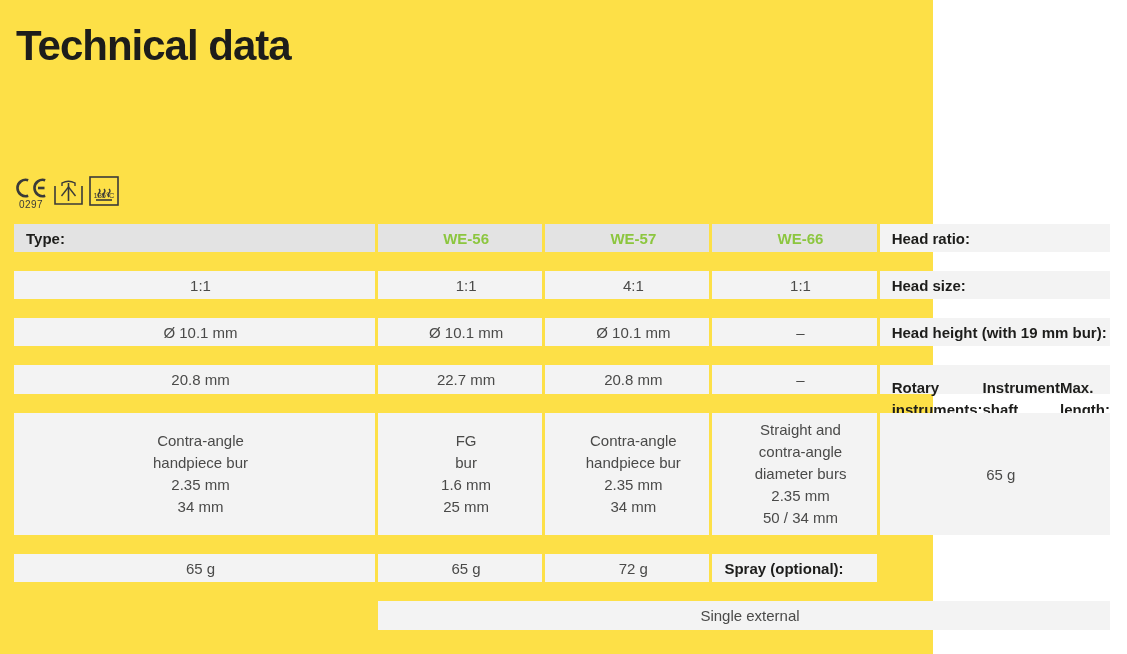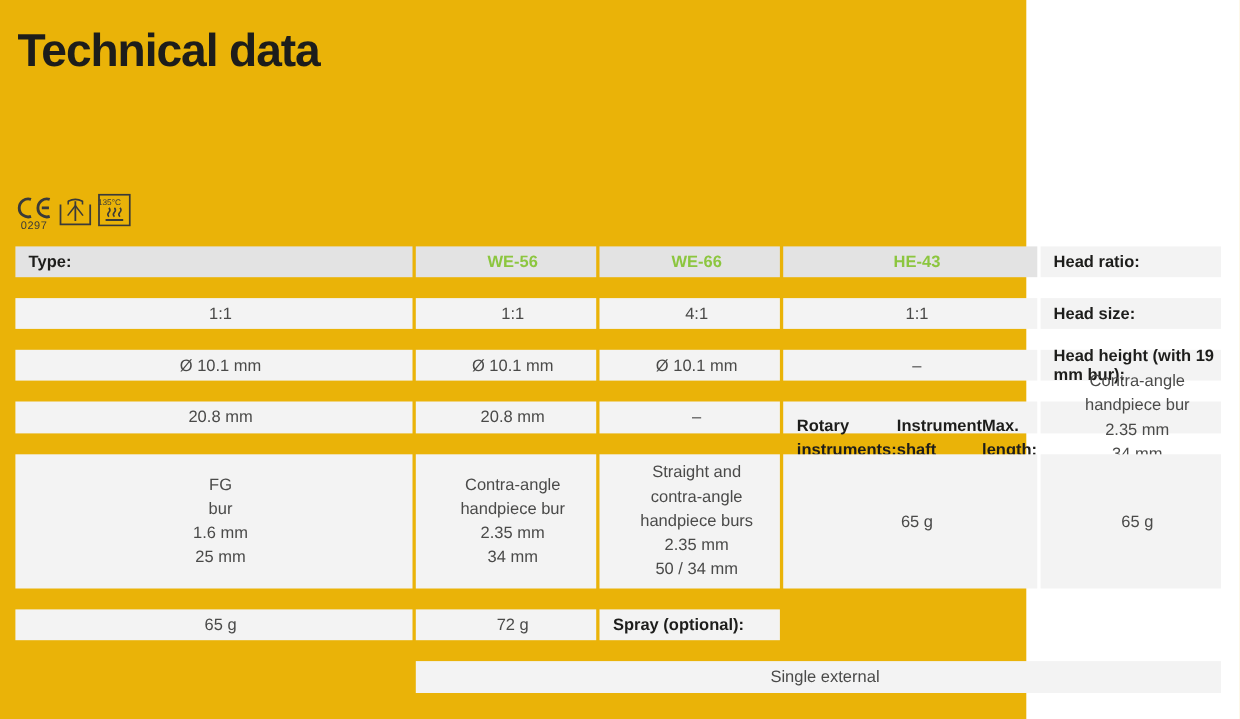--- a/index.html
+++ b/index.html
@@ -1,27 +1,27 @@
 <!DOCTYPE html>
 <html><head>
 <meta charset="utf-8">
 <style>
   * { margin:0; padding:0; box-sizing:border-box; }
   html,body { width:1127px; height:654px; background:#ffffff;
               font-family:"Liberation Sans", sans-serif; overflow:hidden; }
-  .page { position:relative; width:933px; height:654px; background:#eab308; }
+  .page { position:relative; width:933px; height:654px; background:#fde047; }
 
   .title { position:absolute; left:16px; top:22px; font-size:42px; font-weight:bold;
            color:#1d1d1b; letter-spacing:-1px; }
 
   .certs { position:absolute; left:14px; top:176px; display:flex; align-items:flex-end; gap:5px; }
   .ce-block { display:flex; flex-direction:column; align-items:center; margin-right:0; }
   .ce-number { font-size:10px; color:#3a3a39; letter-spacing:0.5px; line-height:10px; margin-top:1px; }
   .sym-box { position:relative; }
-  .steril-label { position:absolute; top:4px; left:0; right:0; 
+  .steril-label { position:absolute; top:16px; left:0; right:0; text-align:center;
                   font-size:7.5px; color:#3a3a39; line-height:8px; }
 
   .tg { position:absolute; left:14px; top:224px; width:1096px;
         display:grid;
         grid-template-columns:361px 1fr 1fr 1fr 1fr;
         grid-template-rows:28px 28px 28px 29px 122px 28px 29px;
         gap:19px 3px; }
   .cell  { background:#f3f3f3; display:flex; align-items:center; justify-content:center;
            font-size:15px; color:#4a4a49;padding-left:12px; }
   .hcell { background:#e3e3e3; font-weight:bold; color:#8cc63f; }
@@ -68,37 +68,38 @@
         <line x1="7" y1="24" x2="23" y2="24" stroke="#3a3a39" stroke-width="1.6"></line>
       </svg>
       <span class="steril-label">135°C</span>
     </div>
   </div>
 
   <div class="tg">
 
     <div class="cell hcell lab">Type:</div>
     <div class="cell hcell">WE-56</div>
+    <div class="cell hcell">WE-57</div>
     <div class="cell hcell">WE-66</div>
-    <div class="cell hcell">HE-43</div>
 
     <div class="cell lab">Head ratio:</div>
     <div class="cell">1:1</div>
     <div class="cell">1:1</div>
     <div class="cell">4:1</div>
     <div class="cell">1:1</div>
 
     <div class="cell lab">Head size:</div>
     <div class="cell">Ø 10.1 mm</div>
     <div class="cell">Ø 10.1 mm</div>
     <div class="cell">Ø 10.1 mm</div>
     <div class="cell">–</div>
 
     <div class="cell lab">Head height (with 19 mm bur):</div>
     <div class="cell">20.8 mm</div>
+    <div class="cell">22.7 mm</div>
     <div class="cell">20.8 mm</div>
     <div class="cell">–</div>
 
     <div class="cell lab rot-lab">
       <div>Rotary instruments:</div>
       <div class="spacer22"></div>
       <div>Instrument shaft diameter:</div>
       <div>Max. length:</div>
     </div>
     <div class="cell multi">
@@ -115,21 +116,21 @@
     </div>
     <div class="cell multi">
       <div>Contra-angle</div>
       <div>handpiece bur</div>
       <div>2.35 mm</div>
       <div>34 mm</div>
     </div>
     <div class="cell multi">
       <div>Straight and</div>
       <div>contra-angle</div>
-      <div>handpiece burs</div>
+      <div>diameter burs</div>
       <div>2.35 mm</div>
       <div>50 / 34 mm</div>
     </div>
 
     <div class="cell">65 g</div>
     <div class="cell">65 g</div>
     <div class="cell">65 g</div>
     <div class="cell">72 g</div>
 
     <div class="cell lab">Spray (optional):</div>

